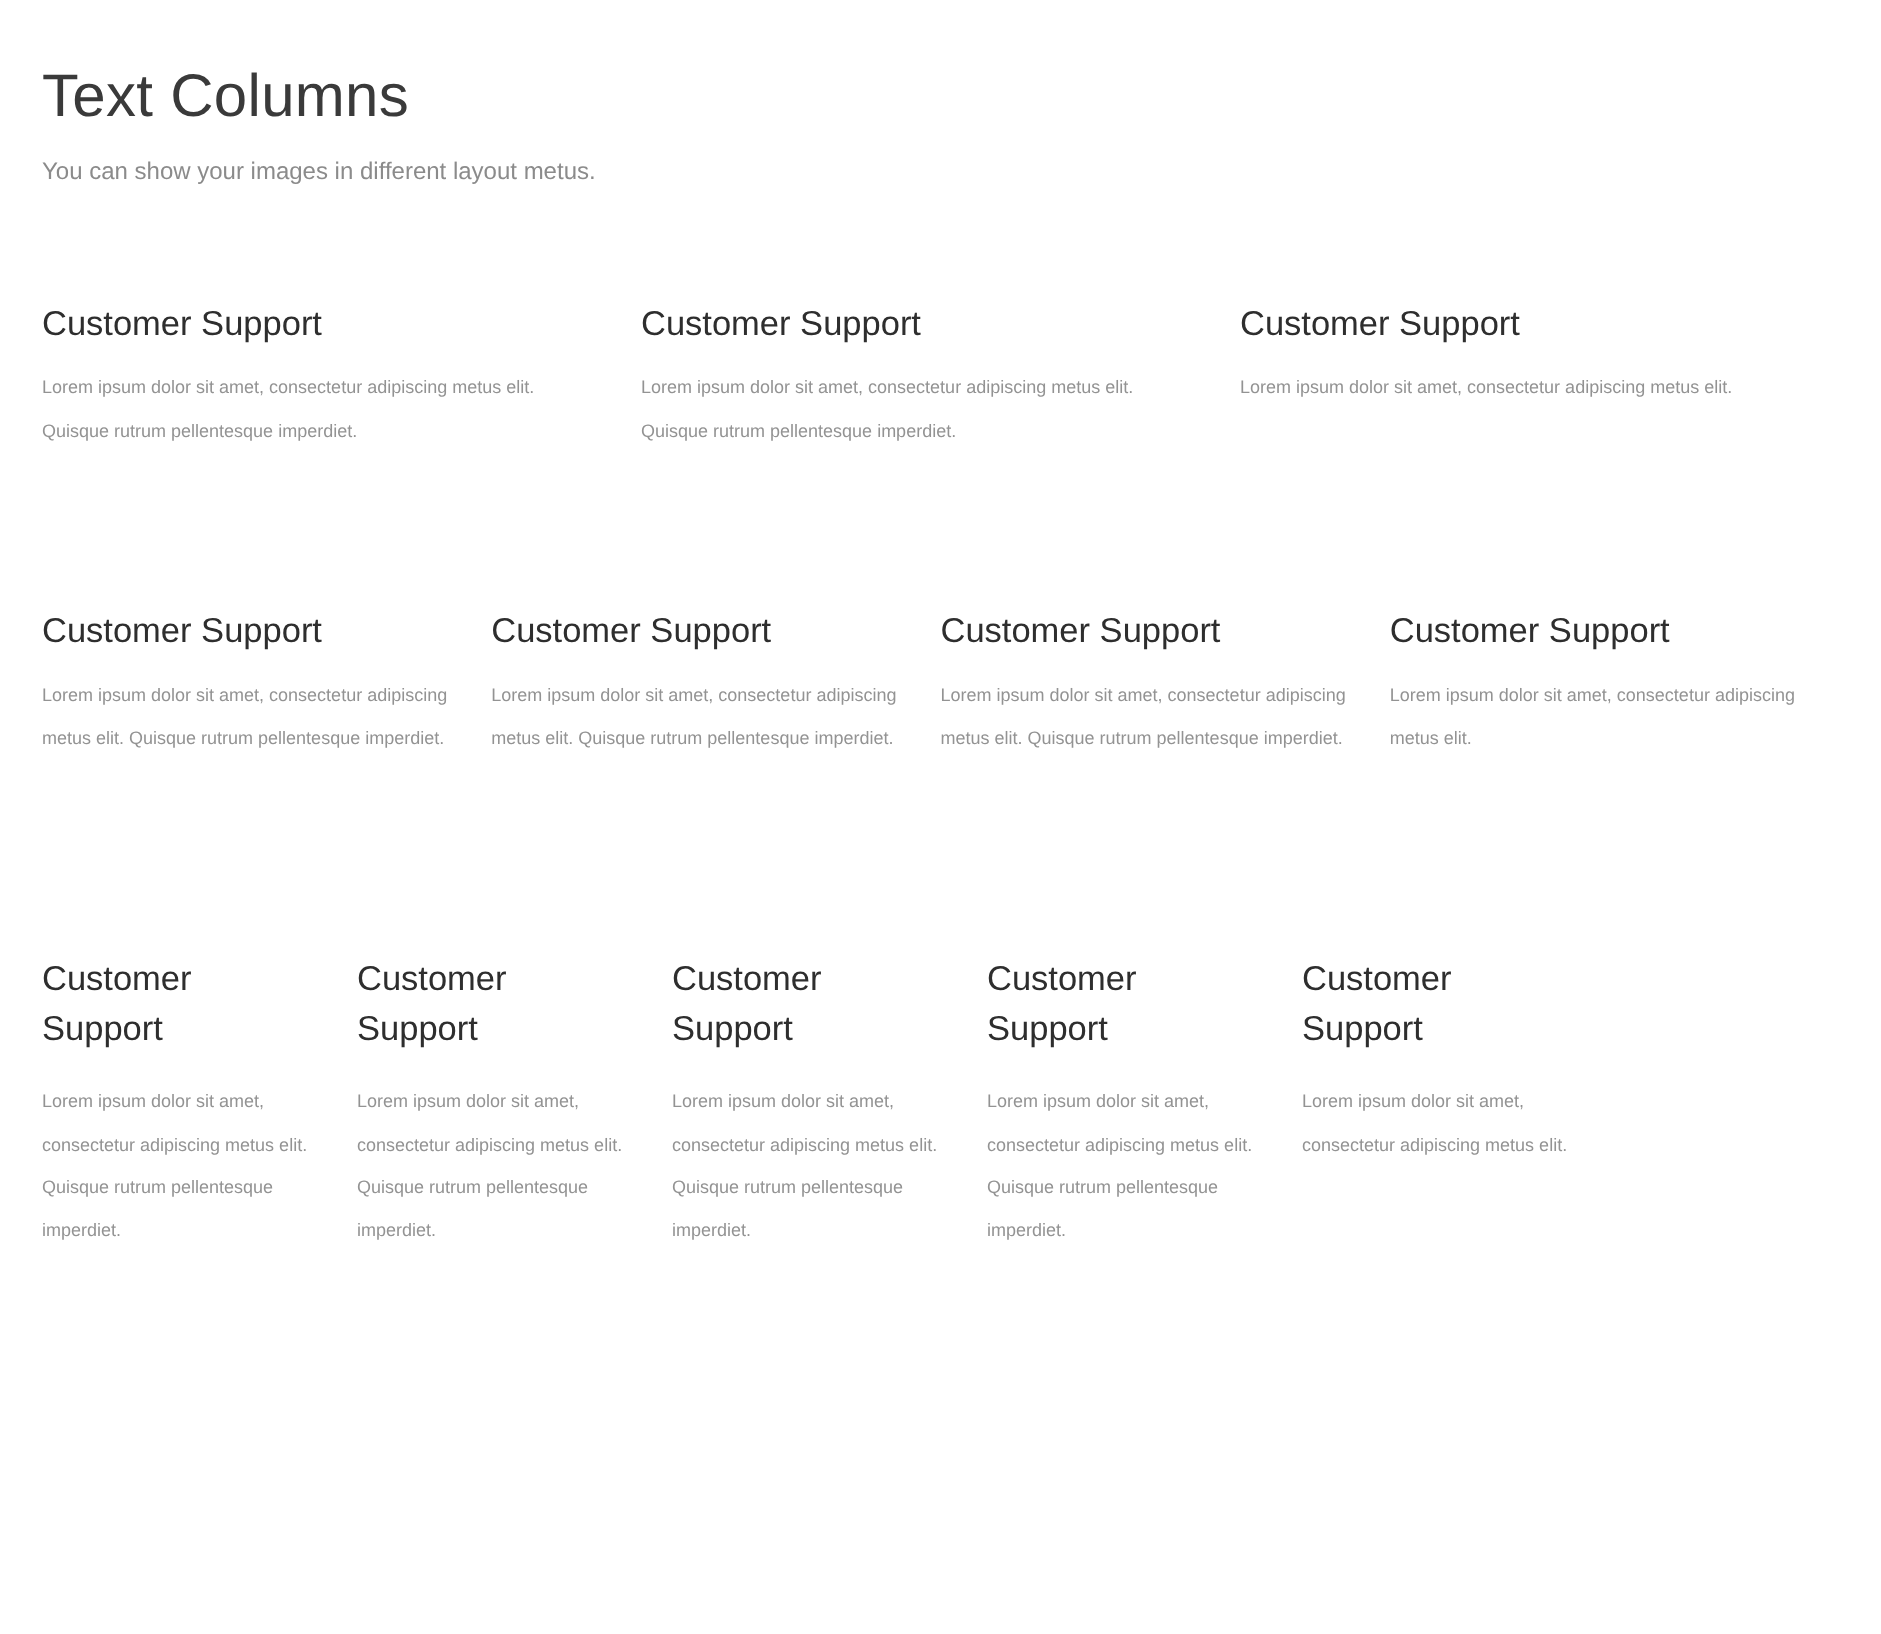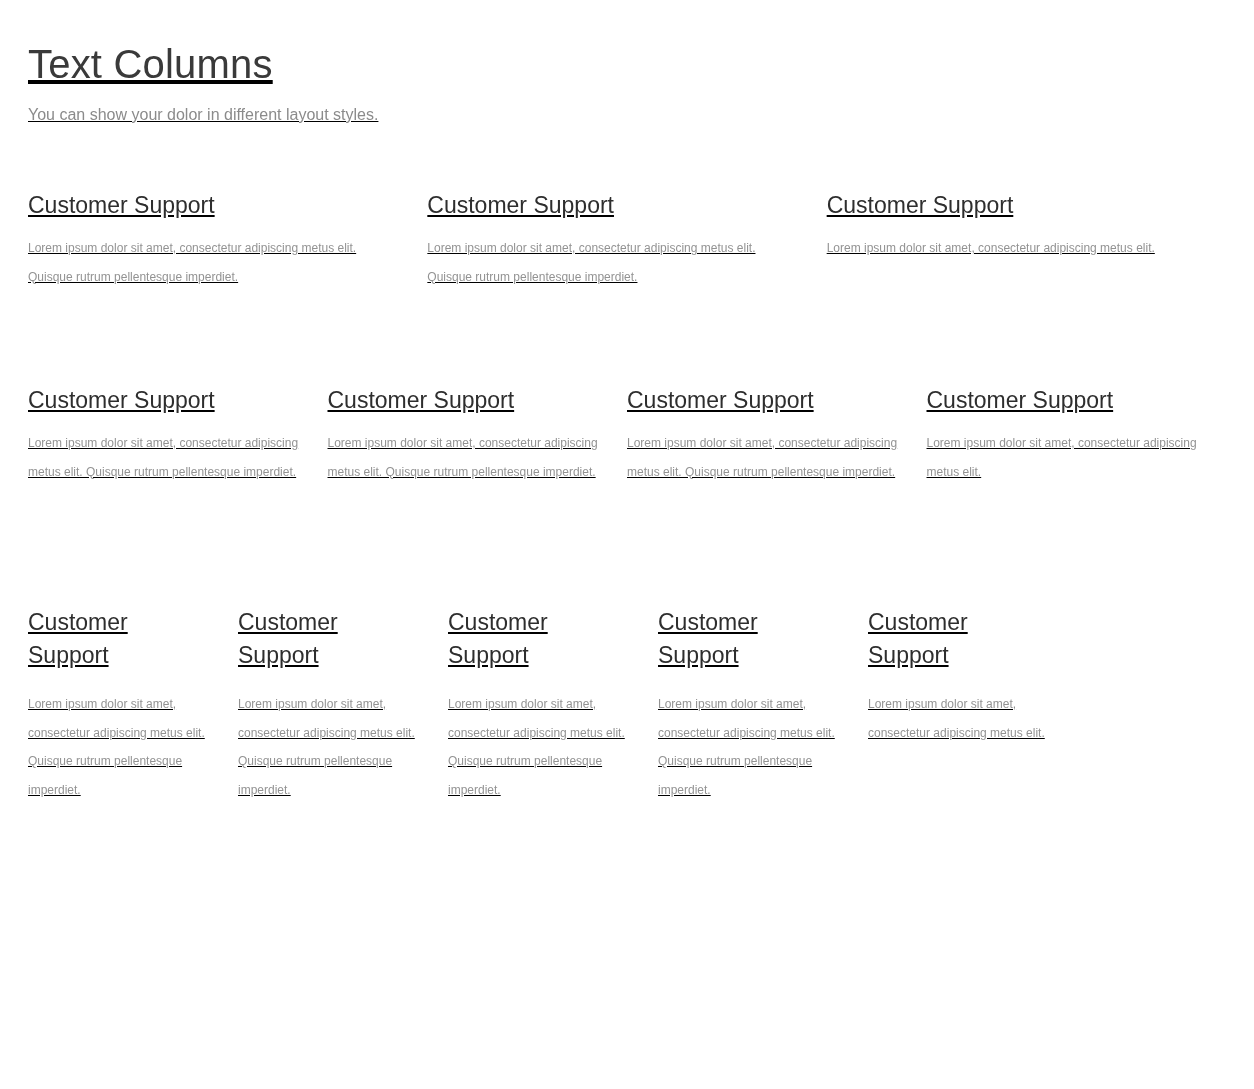--- a/index.html
+++ b/index.html
@@ -17,21 +17,20 @@
     font-family: "Liberation Sans", "DejaVu Sans", sans-serif;
     -webkit-font-smoothing: antialiased;
     overflow: hidden;
   }
 
   .page {
     position: relative;
     width: 1254px;
     height: 890px;
     padding: 0;
-    text-decoration: underline;
   }
 
   
   .page-header {
     padding: 40px 28px 0 28px;
   }
 
   .page-title {
     font-size: 40px;
     font-weight: 400;
@@ -74,21 +73,21 @@
 
   
   .section-row-2 .col { width: 304px; }
 
   
   .section-row-3 .col { width: 210px; }
 
   .col-heading {
     font-weight: 400;
     color: #2e2e2e;
-    margin: 2px 0 14px 0;
+    margin: 12px 0 14px 0;
   }
 
   .section-row-1 .col-heading {
     font-size: 23px;
     line-height: 30px;
   }
 
   .section-row-2 .col-heading {
     font-size: 23px;
     line-height: 30px;
@@ -108,21 +107,21 @@
     margin: 0;
   }
 </style>
 </head>
 <body>
 
 <div class="page">
 
   <div class="page-header">
     <h1 class="page-title">Text Columns</h1>
-    <p class="page-subtitle">You can show your dolor in different layout styles.</p>
+    <p class="page-subtitle">You can show your images in different layout metus.</p>
   </div>
 
   <div class="sections">
 
     <div class="section section-row-1">
       <div class="col">
         <h3 class="col-heading">Customer Support</h3>
         <p class="col-body">Lorem ipsum dolor sit amet, consectetur adipiscing metus elit. Quisque rutrum pellentesque imperdiet.</p>
       </div>
       <div class="col">

